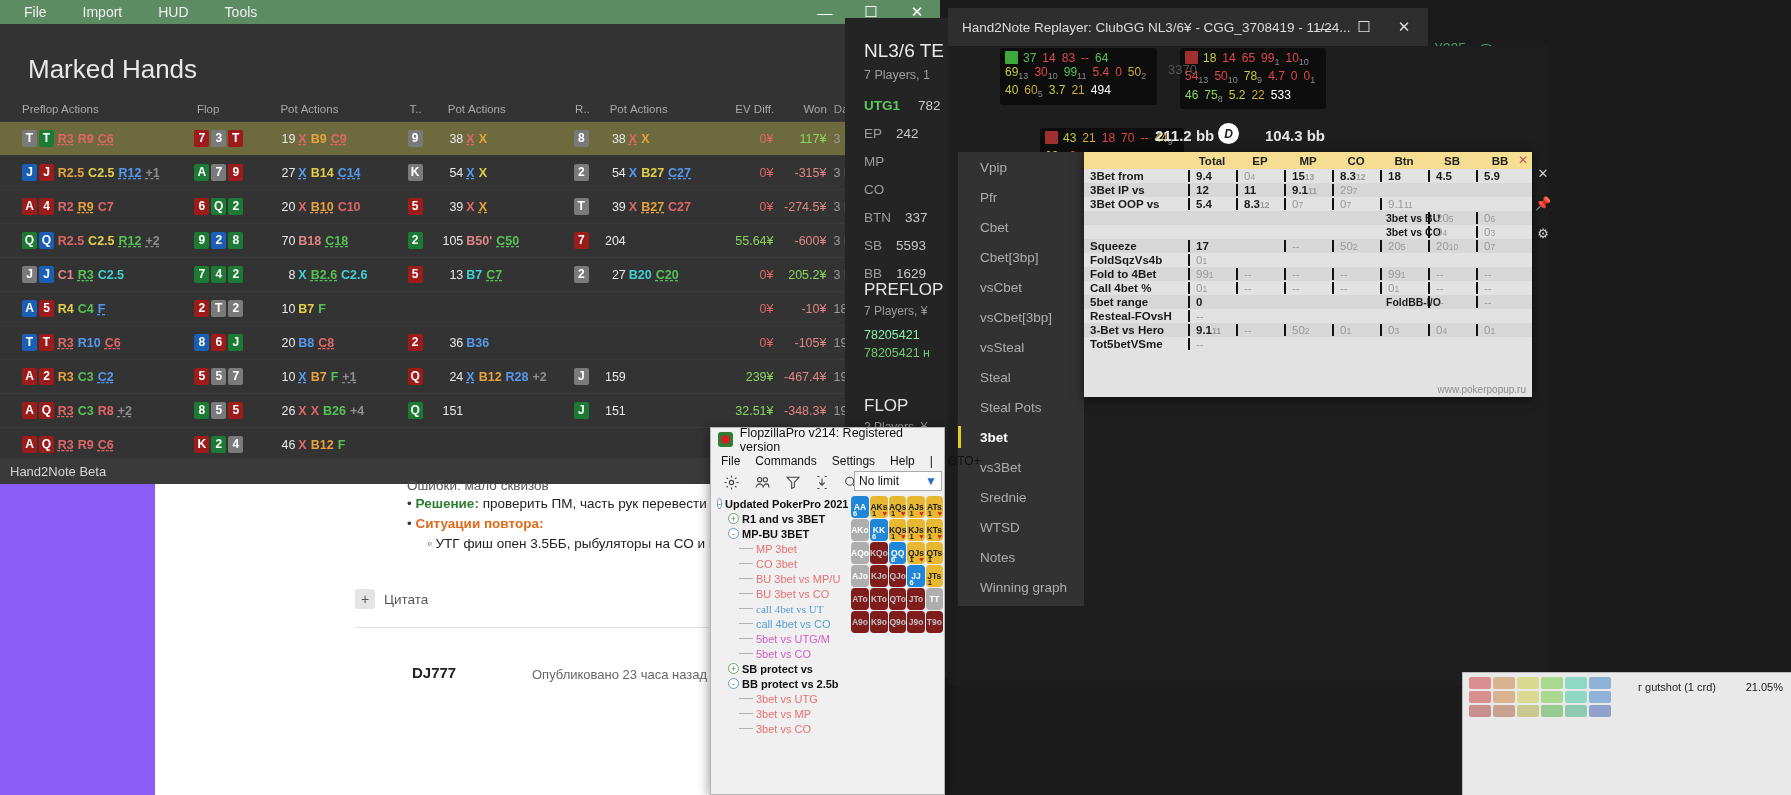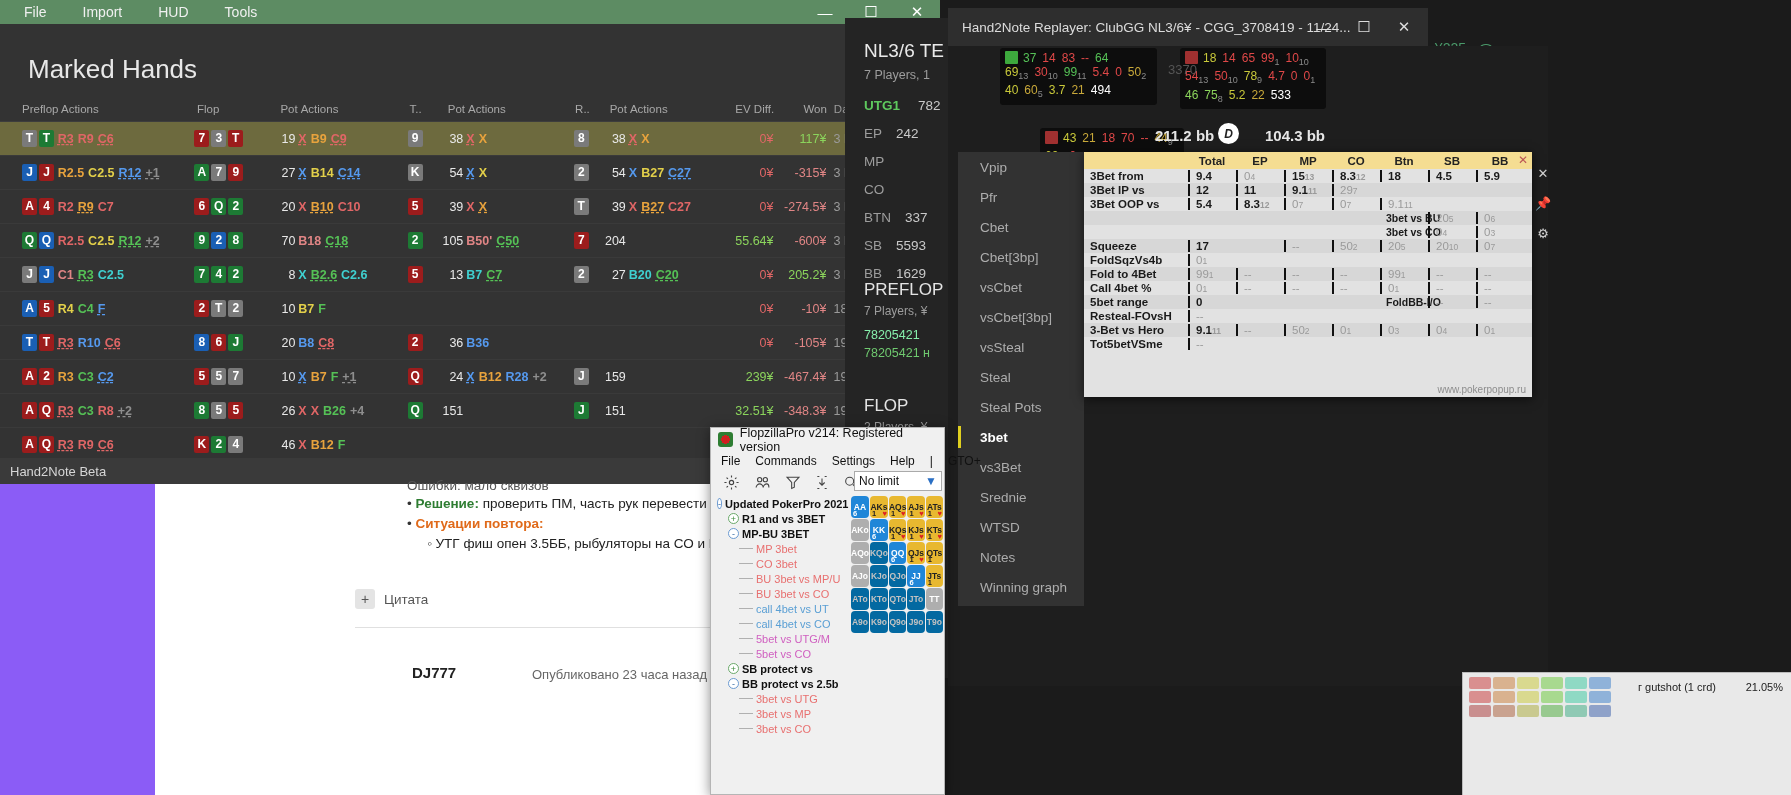--- a/index.html
+++ b/index.html
@@ -219,21 +219,21 @@
     height:250px; display:grid; grid-template-columns:repeat(5,1fr);
     grid-auto-rows:22px; gap:1px; }
   .gc { position:relative; border-radius:4px; font-size:8.5px;
     font-weight:bold; color:#fff; display:flex; align-items:center;
     justify-content:center; }
   .gc .n { position:absolute; left:2px; bottom:0px; font-size:7.5px; }
   .gc .ht { position:absolute; right:1px; bottom:0px; font-size:7.5px;
     color:#d22; }
   .gc.blue{background:#1f86d8;} .gc.gold{background:#e8b830; color:#222;}
   .gc.grey{background:#aeaeae; color:#fff;}
-  .gc.pale{background:#0369a1; color:#c2c2c2;}
+  .gc.pale{background:#7f1d1d; color:#c2c2c2;}
 
   
   #eqwidget { position:absolute; left:1462px; top:672px; width:329px;
     height:123px; background:#e9e9e9; border-top:1px solid #bbb;
     border-left:1px solid #bbb; }
   #eqgrid { position:absolute; left:6px; top:4px; display:grid;
     grid-template-columns:repeat(6,22px); grid-auto-rows:12px; gap:2px; }
   .eqc { border-radius:2px; }
   #eqtext { position:absolute; left:175px; top:8px; font-size:11px;
     color:#222; }
@@ -827,21 +827,21 @@
           <span class="lbl" style="color:#e87070">CO 3bet</span>
         </div>
         <div class="tn" style="padding-left: 22px;">
           <span class="lead"></span>
           <span class="lbl" style="color:#e87070">BU 3bet vs MP/U</span>
         </div>
         <div class="tn" style="padding-left: 22px;">
           <span class="lead"></span>
           <span class="lbl" style="color:#e87070">BU 3bet vs CO</span>
         </div>
-        <div class="tn" style="padding-left: 22px;">
+        <div class="tn" style="padding-left: 22px; font-family: Liberation Serif, serif;">
           <span class="lead"></span>
           <span class="lbl" style="color:#5a9fd4">call 4bet vs UT</span>
         </div>
         <div class="tn" style="padding-left: 22px;">
           <span class="lead"></span>
           <span class="lbl" style="color:#5a9fd4">call 4bet vs CO</span>
         </div>
         <div class="tn" style="padding-left: 22px;">
           <span class="lead"></span>
           <span class="lbl" style="color:#d060c0">5bet vs UTG/M</span>

